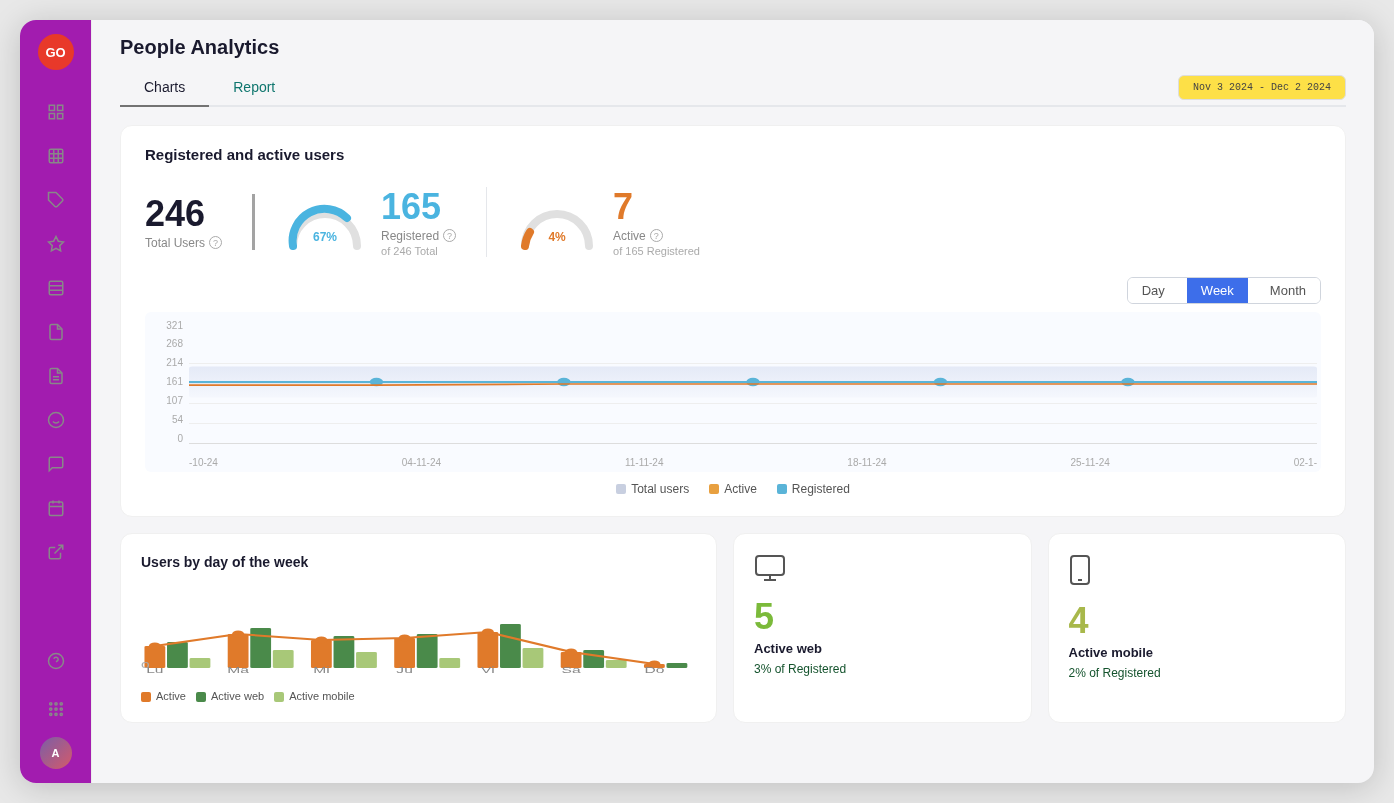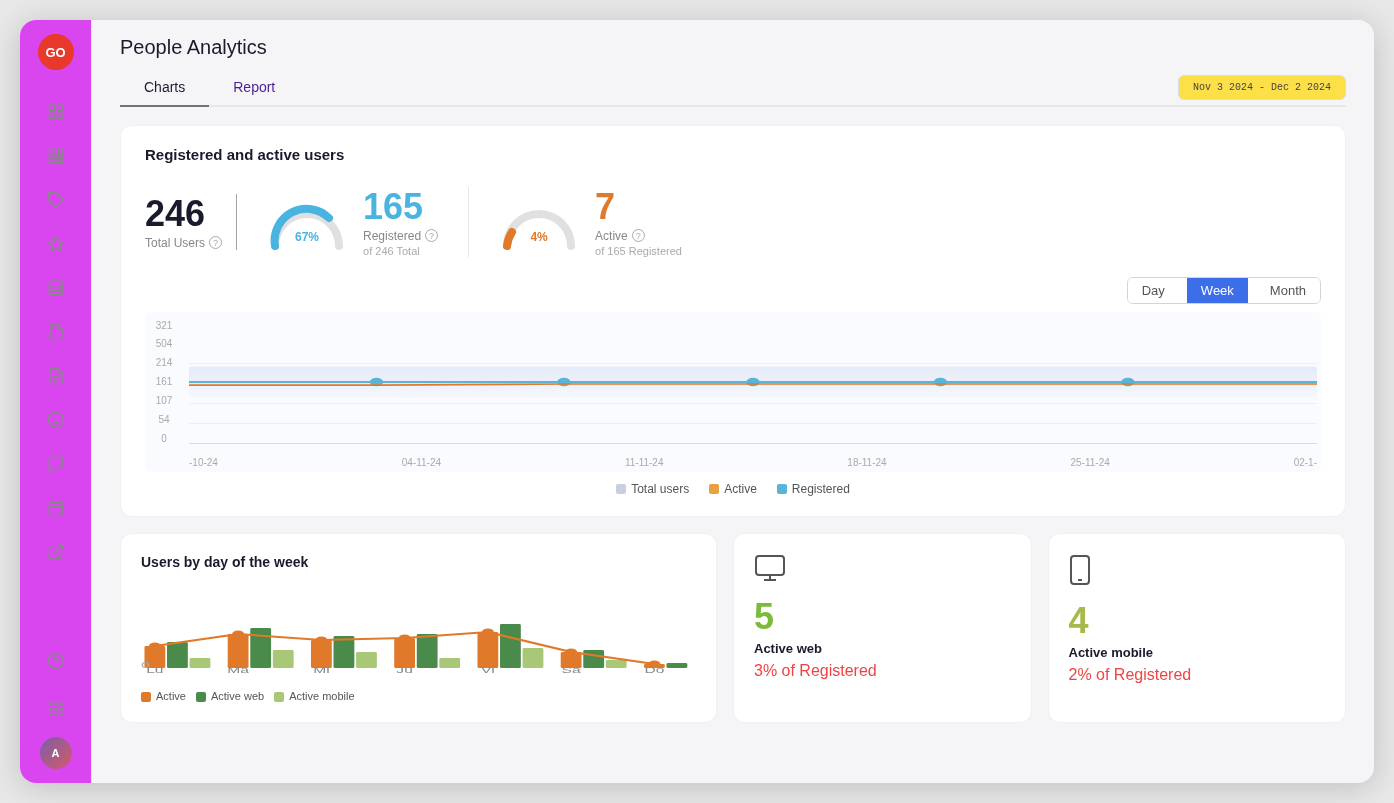--- a/index.html
+++ b/index.html
@@ -16,21 +16,21 @@
       height: 763px;
       background: #f5f5f7;
       border-radius: 16px;
       display: flex;
       overflow: hidden;
       box-shadow: 0 4px 32px rgba(0,0,0,0.18);
     }
     
     .sidebar {
       width: 72px;
-      background: #d946ef;
+      background: #a21caf;
       display: flex;
       flex-direction: column;
       align-items: center;
       padding: 14px 0;
       border-right: 1px solid #ececec;
       flex-shrink: 0;
     }
     .sidebar-logo {
       width: 36px; height: 36px;
       background: #e8392a;
@@ -66,40 +66,40 @@
       display: flex;
       flex-direction: column;
       overflow: hidden;
     }
     .top-bar {
       padding: 16px 28px 10px 28px;
       background: #f5f5f7;
     }
     .page-title {
       font-size: 20px;
-      font-weight: 400;
+      font-weight: 700;
       color: #1a1a2e;
     }
     .content-area {
       flex: 1;
       overflow-y: auto;
       padding: 0 28px 20px 28px;
     }
     
     .tabs-row {
       display: flex;
       align-items: center;
       border-bottom: 2px solid #e5e7eb;
       margin-bottom: 18px;
       position: relative;
     }
     .tab {
       padding: 10px 24px;
       font-size: 14px;
-      color: #4c1d95;
+      color: #0f766e;
       cursor: pointer;
       border-bottom: 2px solid transparent;
       margin-bottom: -2px;
     }
     .tab.active {
       color: #1a1a2e;
       border-bottom: 2px solid #737373;
       font-weight: 500;
     }
     .date-range-btn {
@@ -130,23 +130,23 @@
     
     .stats-row {
       display: flex;
       align-items: center;
       gap: 0;
       margin-bottom: 20px;
     }
     .stat-block {
       display: flex;
       flex-direction: column;
-      padding-right: 14px;
+      padding-right: 30px;
       margin-right: 30px;
-      border-right: 1px solid #a3a3a3;
+      border-right: 3px solid #a3a3a3;
     }
     .stat-block:last-child { border-right: none; }
     .stat-number {
       font-size: 36px;
       font-weight: 700;
       color: #1a1a2e;
       line-height: 1.1;
     }
     .stat-label {
       font-size: 12px;
@@ -279,34 +279,34 @@
       color: #7bba3a;
       line-height: 1;
     }
     .device-number.olive { color: #a8b84b; }
     .device-label {
       font-size: 13px;
       font-weight: 600;
       color: #1a1a2e;
     }
     .device-sub {
-      font-size: 16px;
-      color: #ef4444;
+      font-size: 12px;
+      color: #14532d;
     }
     
     .y-axis {
       position: absolute;
       left: 0;
       top: 8px;
       bottom: 28px;
       display: flex;
       flex-direction: column;
       justify-content: space-between;
       width: 38px;
-      align-items: center;
+      align-items: flex-end;
     }
     .y-label {
       font-size: 10px;
       color: #aaa;
     }
     
     .x-axis {
       position: absolute;
       bottom: 4px;
       left: 44px;
@@ -524,21 +524,21 @@
           <div class="chart-btn-group">
             <button class="chart-btn">Day</button>
             <button class="chart-btn active">Week</button>
             <button class="chart-btn">Month</button>
           </div>
         </div>
         <div class="chart-area">
 
           <div class="y-axis">
             <span class="y-label">321</span>
-            <span class="y-label">504</span>
+            <span class="y-label">268</span>
             <span class="y-label">214</span>
             <span class="y-label">161</span>
             <span class="y-label">107</span>
             <span class="y-label">54</span>
             <span class="y-label">0</span>
           </div>
 
           <div class="horizontal-grid" style="bottom:108px;"></div>
           <div class="horizontal-grid" style="bottom:88px;"></div>
           <div class="horizontal-grid" style="bottom:68px;"></div>

